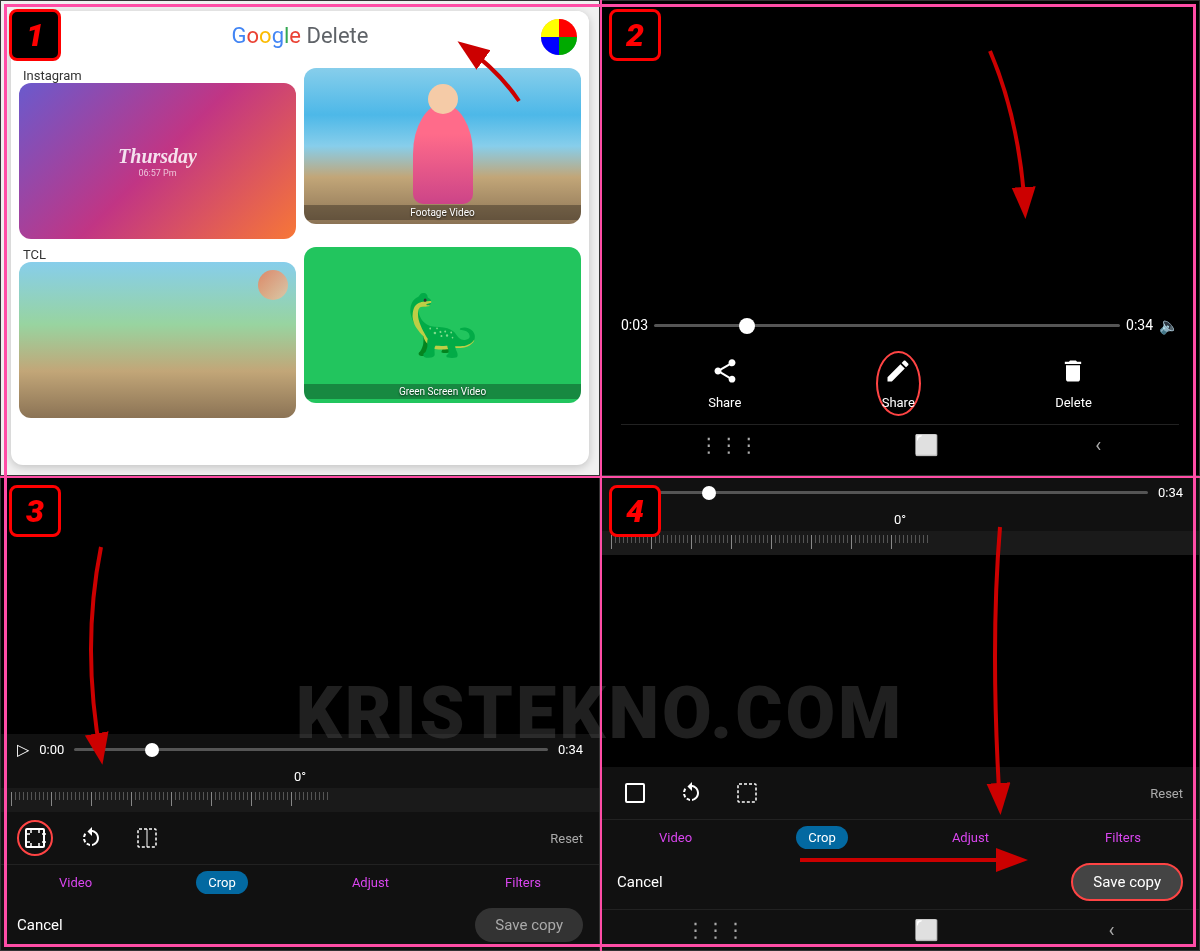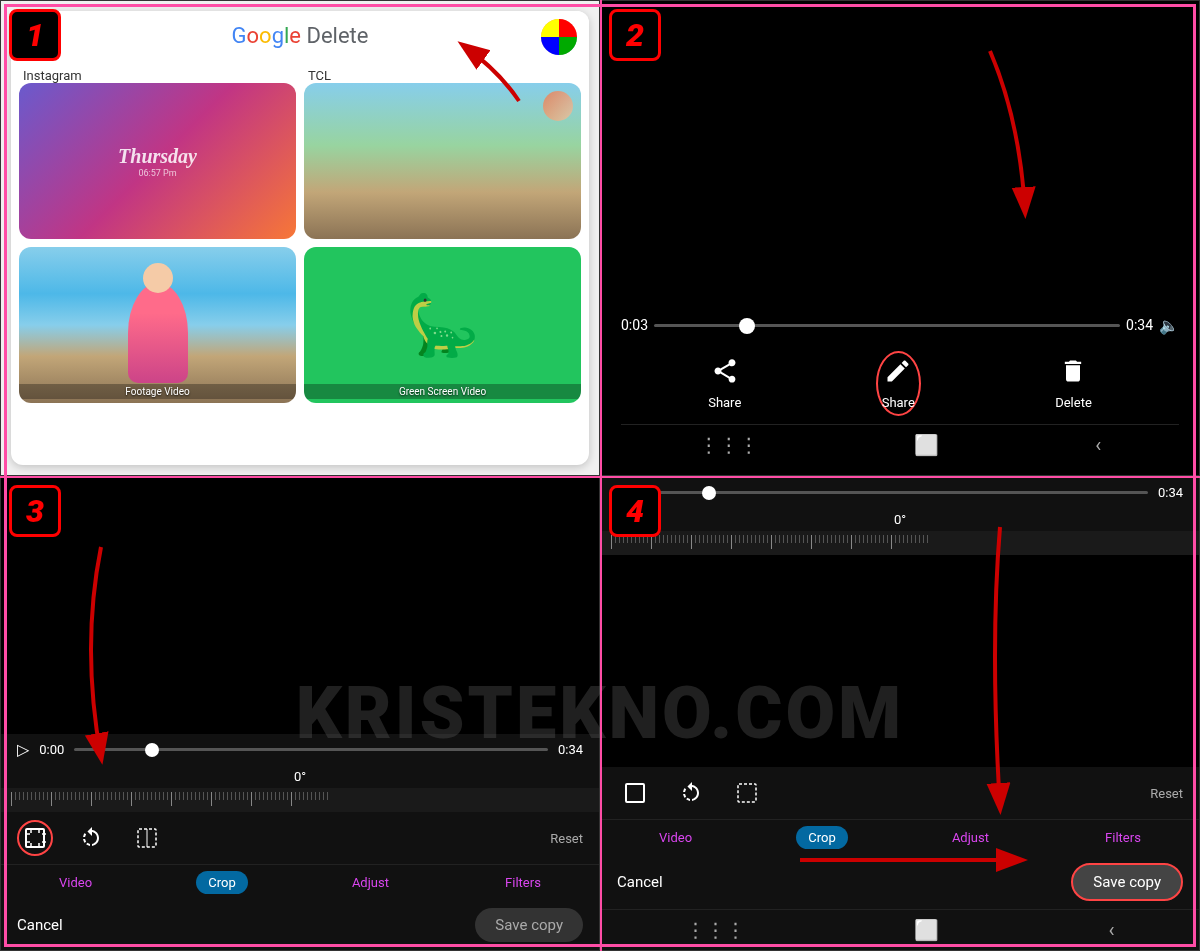--- a/index.html
+++ b/index.html
@@ -540,32 +540,32 @@
           <div class="app-label">Instagram</div>
           <div class="app-thumb thumb-instagram">
             <div class="thumb-instagram-inner">
               <div class="day">Thursday</div>
               <div style="font-size:9px;color:rgba(255,255,255,0.7)">06:57 Pm</div>
             </div>
           </div>
         </div>
 
         <div class="app-item">
-          <div class="app-label">TCL</div>
-          <div class="app-thumb thumb-tcl">
-            <div style="position:absolute;top:8px;right:8px;width:30px;height:30px;background:linear-gradient(135deg,#ff6b35,#f7c59f);border-radius:50%;opacity:0.7"></div>
-          </div>
-        </div>
-
-        <div class="app-item">
           <div class="app-thumb thumb-person">
             <div class="person-silhouette">
               <div class="person-head"></div>
             </div>
             <div class="footage-label">Footage Video</div>
+          </div>
+        </div>
+
+        <div class="app-item">
+          <div class="app-label">TCL</div>
+          <div class="app-thumb thumb-tcl">
+            <div style="position:absolute;top:8px;right:8px;width:30px;height:30px;background:linear-gradient(135deg,#ff6b35,#f7c59f);border-radius:50%;opacity:0.7"></div>
           </div>
         </div>
 
         <div class="app-item">
           <div class="app-thumb thumb-dino">
             <div class="dino-body">🦕</div>
             <div class="footage-label">Green Screen Video</div>
           </div>
         </div>
       </div>

